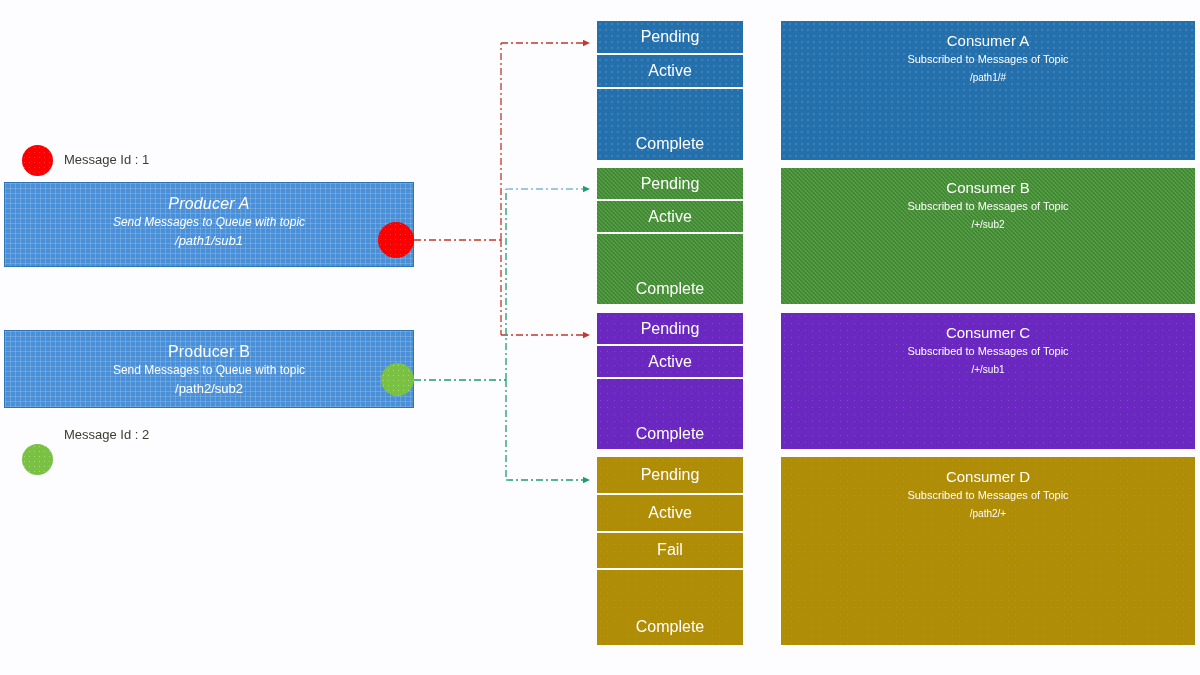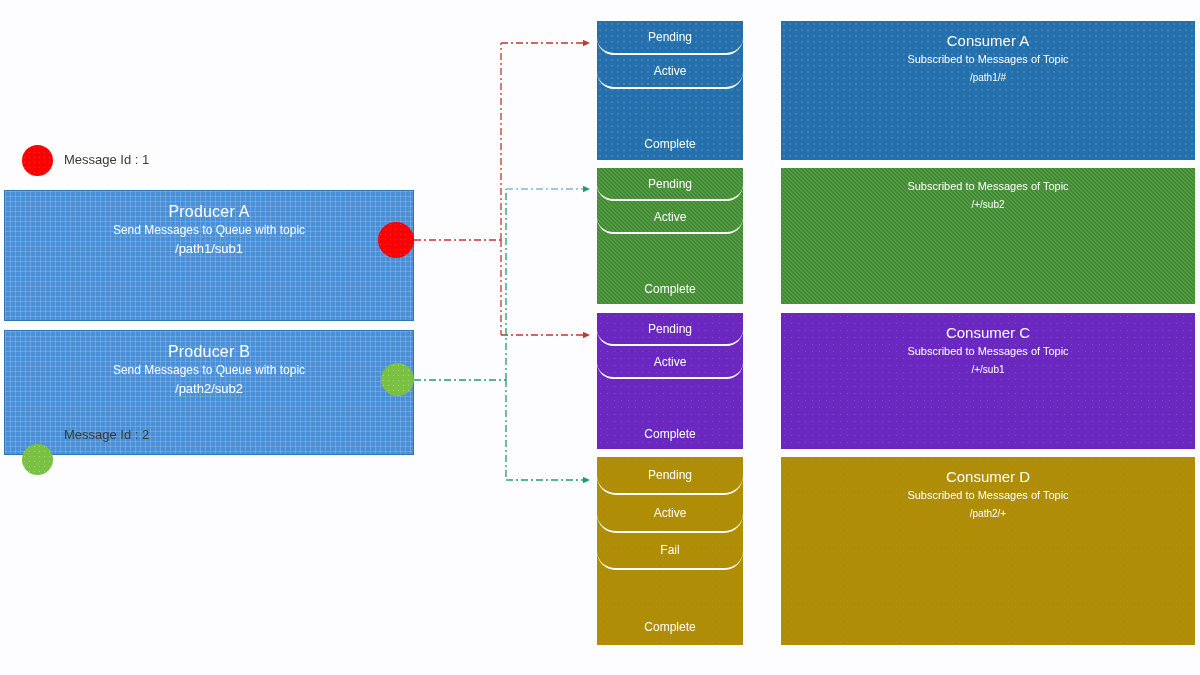--- a/index.html
+++ b/index.html
@@ -92,24 +92,23 @@
     flex-direction: column;
     box-sizing: border-box;
   }
   .state {
     flex: 1 1 0;
     position: relative;
     display: flex;
     align-items: center;
     justify-content: center;
     color: #ffffff;
-    font-size: 12px;
+    font-size: 16px;
     box-sizing: border-box;
     border-bottom: 2px solid #ffffff;
-    border-radius: 23px;
   }
   .state:last-child { border-bottom: none; margin-top: 39px; }
 
   .panel {
     flex: 1 1 auto;
     box-sizing: border-box;
     border-left: 2px solid #ffffff;
     color: #ffffff;
     text-align: center;
     position: relative;
@@ -193,30 +192,30 @@
       <path d="M506,380 L506,189" stroke="#1e9e6a" stroke-width="1.3" stroke-dasharray="7,3,2,3" fill="none"></path>
       <path d="M506,380 L506,480" stroke="#1e9e6a" stroke-width="1.3" stroke-dasharray="7,3,2,3" fill="none"></path>
       <path d="M506,189 L589,189" stroke="#7fb5d8" stroke-width="1.3" stroke-dasharray="7,3,2,3" fill="none" marker-end="url(#arrow-green)"></path>
       <path d="M506,480 L589,480" stroke="#1e9e6a" stroke-width="1.3" stroke-dasharray="7,3,2,3" fill="none" marker-end="url(#arrow-green)"></path>
     </g>
   </svg>
 
   <div class="dot red" style="left:22px; top:145px; width:31px; height:31px;"></div>
   <div class="legend-label" style="left:64px; top:152px;">Message Id : 1</div>
 
-  <div class="producer" style="left:4px; top:190px; width:410px; height:131px;">
+  <div class="producer" style="left:4px; top:182px; width:410px; height:85px;font-style:italic;">
     <div class="p-inner">
       <div class="p-title">Producer A</div>
       <div class="p-sub">Send Messages to Queue with topic</div>
       <div class="p-topic">/path1/sub1</div>
     </div>
   </div>
   <div class="dot red" style="left:378px; top:222px; width:36px; height:36px;"></div>
 
-  <div class="producer" style="left:4px; top:330px; width:410px; height:125px;">
+  <div class="producer" style="left:4px; top:330px; width:410px; height:78px;">
     <div class="p-inner">
       <div class="p-title">Producer B</div>
       <div class="p-sub">Send Messages to Queue with topic</div>
       <div class="p-topic">/path2/sub2</div>
     </div>
   </div>
   <div class="dot green" style="left:381px; top:363px; width:33px; height:33px;"></div>
 
   <div class="dot green" style="left:22px; top:444px; width:31px; height:31px;"></div>
   <div class="legend-label" style="left:64px; top:427px;">Message Id : 2</div>
@@ -237,20 +236,21 @@
   </div>
 
   <div class="consumer" style="left:597px; top:168px; width:598px; height:136px;">
     <div class="states fill-green">
       <div class="state">Pending</div>
       <div class="state">Active</div>
       <div class="state">Complete</div>
     </div>
     <div class="panel fill-green">
       <div class="c-inner">
+        <div class="c-title">Consumer B</div>
         <div class="c-sub">Subscribed to Messages of Topic</div>
         <div class="c-topic">/+/sub2</div>
       </div>
     </div>
   </div>
 
   <div class="consumer" style="left:597px; top:313px; width:598px; height:136px;">
     <div class="states fill-purple">
       <div class="state">Pending</div>
       <div class="state">Active</div>

